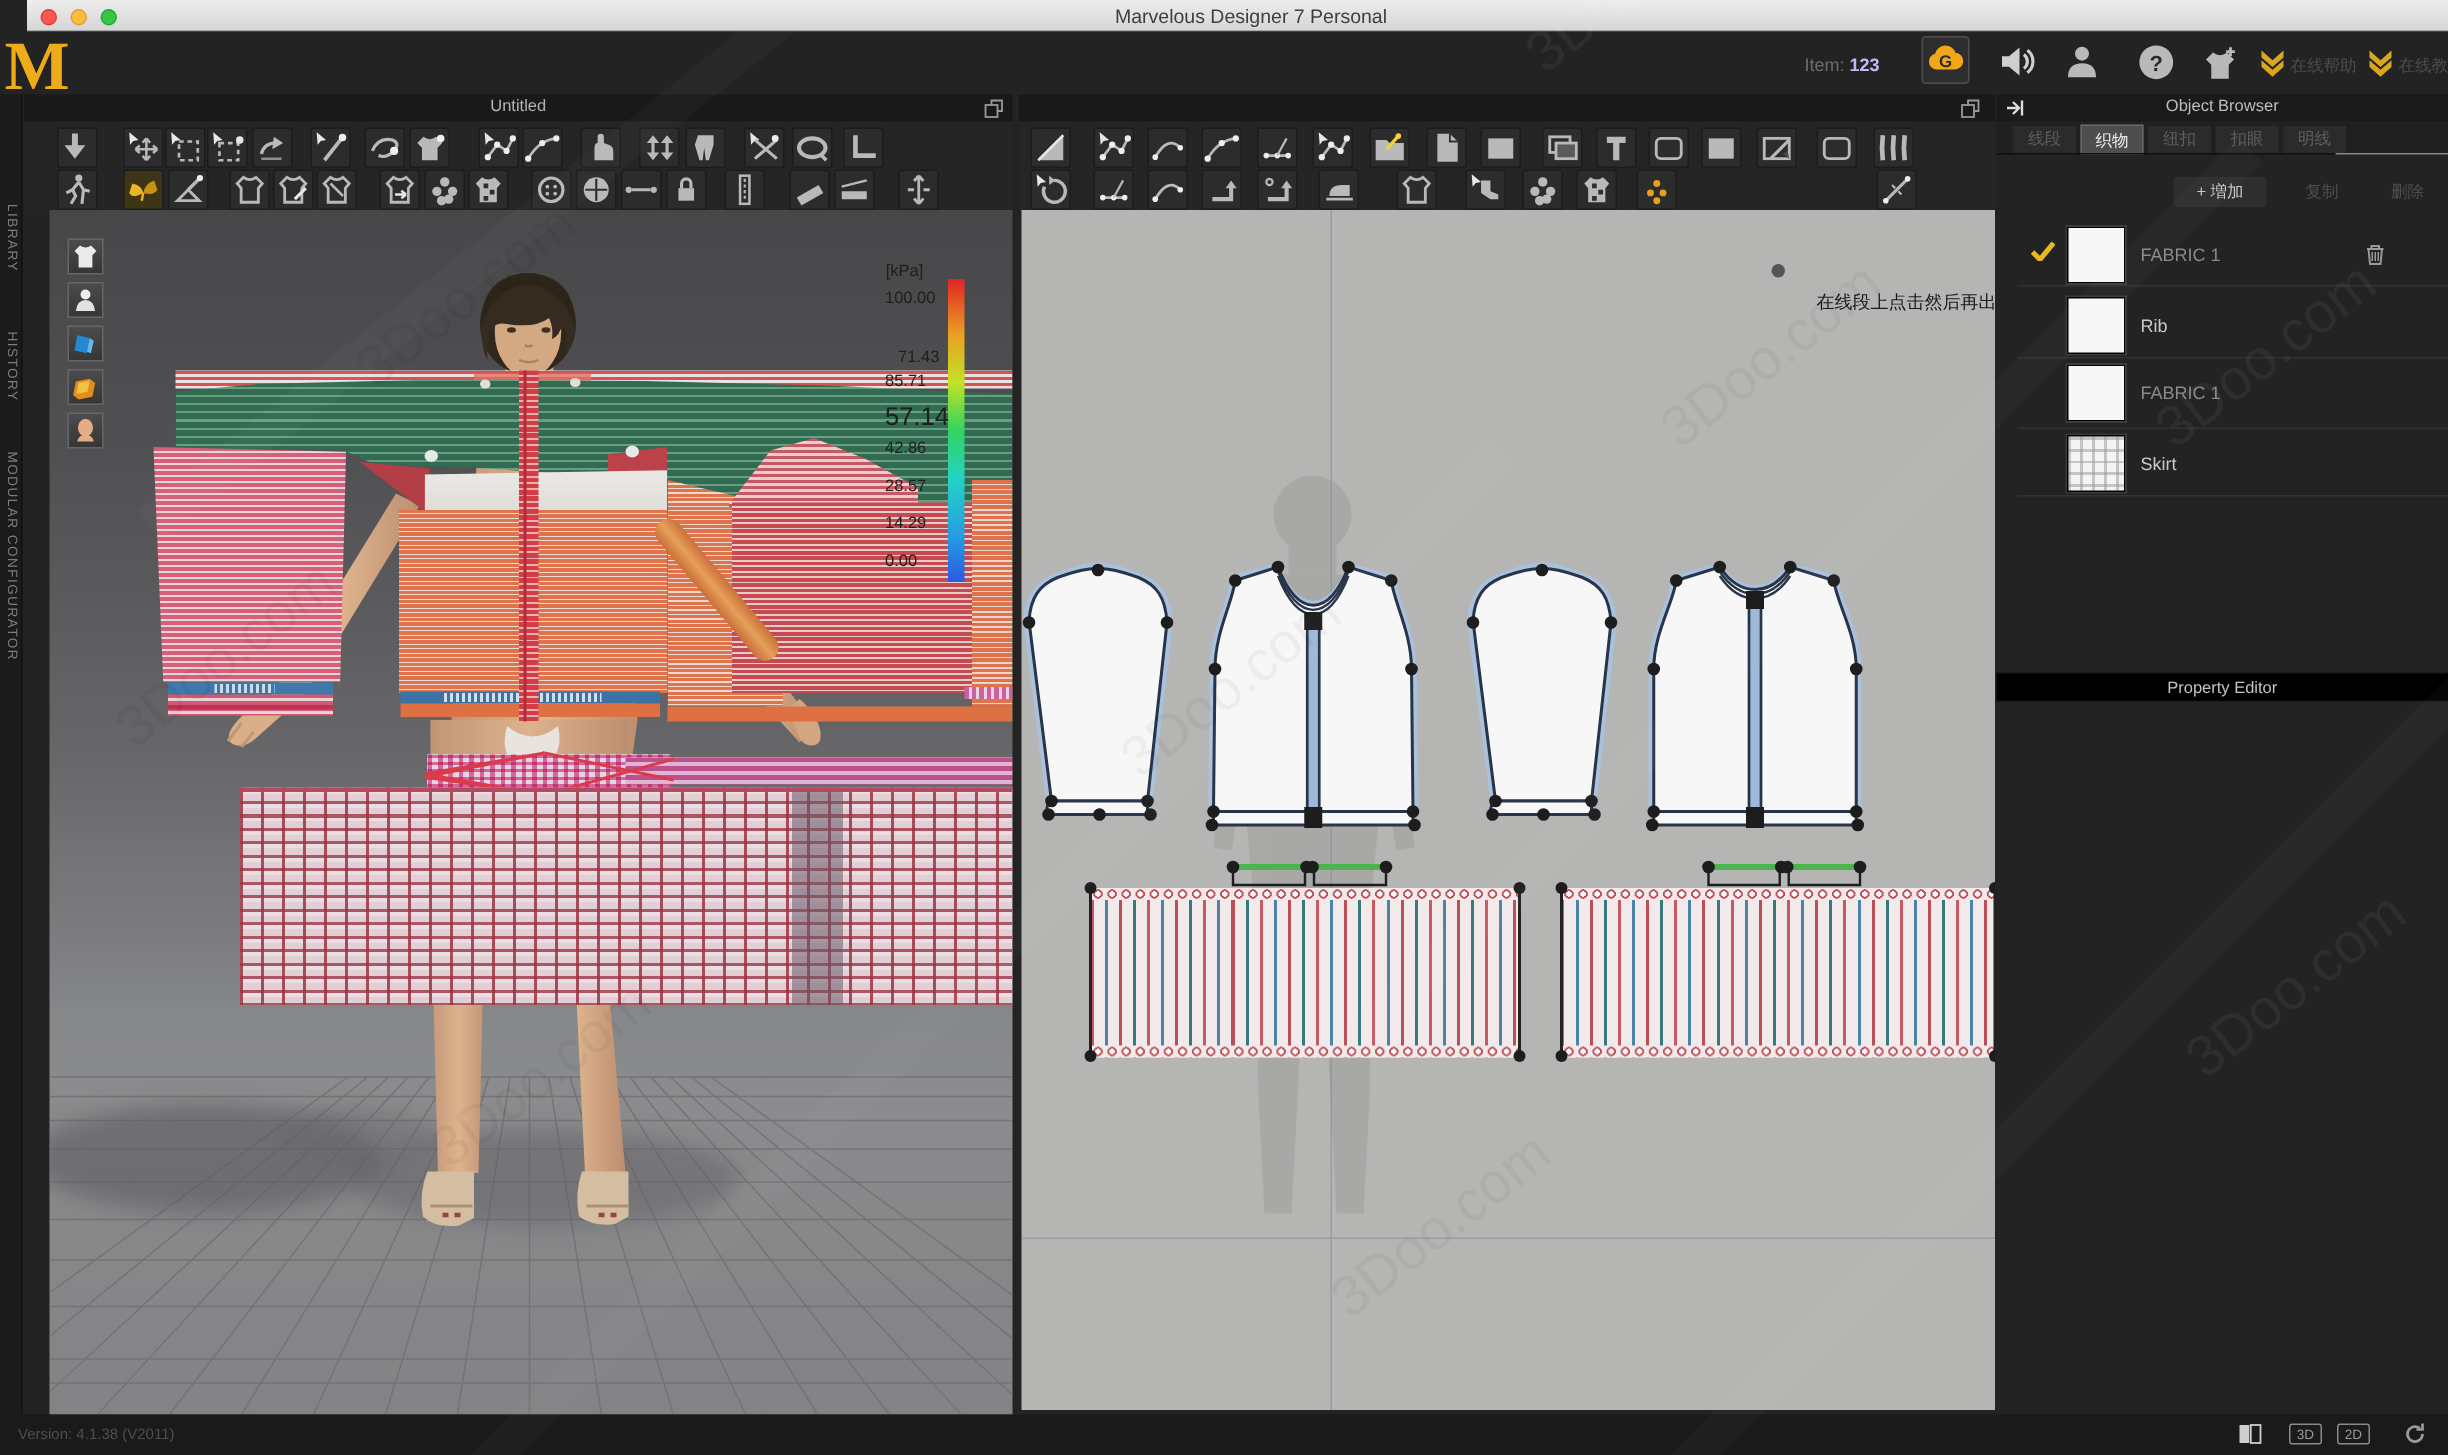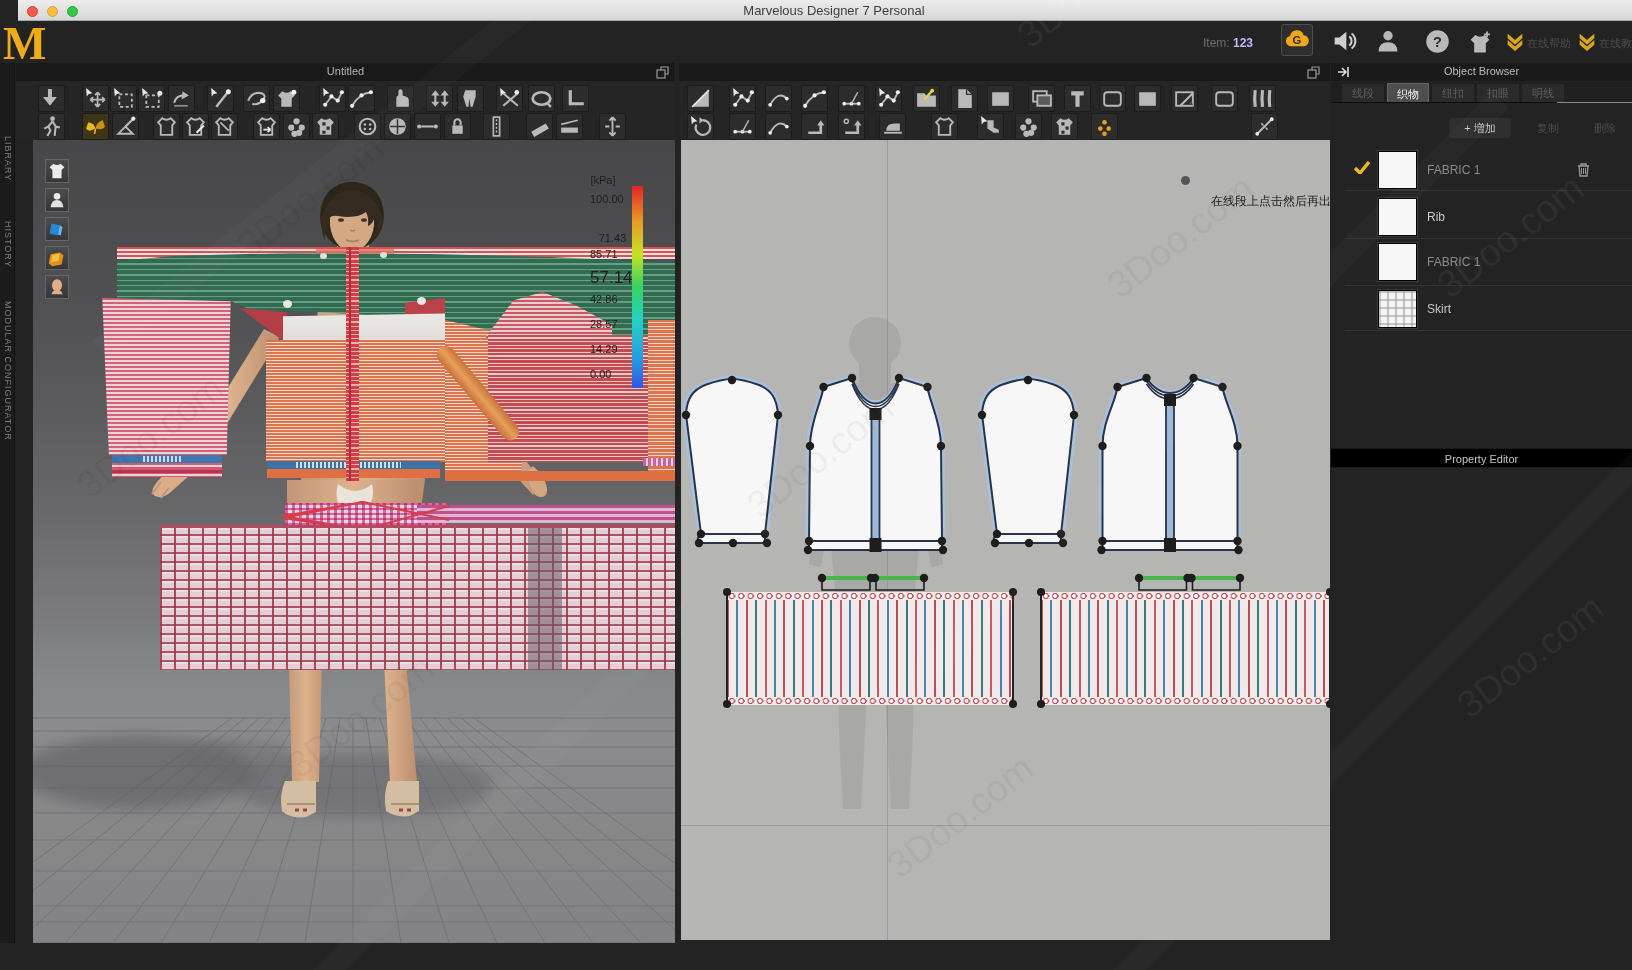--- a/index.html
+++ b/index.html
@@ -685,20 +685,33 @@
         <path d="M5.5 6 v6 M7.5 6 v6 M9.5 6 v6" stroke="#9a9a9a" stroke-width="1"></path>
       </svg>
 <div class="abs" style="left:14px;top:127px;width:287px;height:1px;background:#333333;"></div>
 <div class="abs" style="left:14px;top:175px;width:287px;height:1px;background:#333333;"></div>
 <div class="abs" style="left:14px;top:222px;width:287px;height:1px;background:#333333;"></div>
 <div class="abs" style="left:14px;top:267px;width:287px;height:1px;background:#333333;"></div>
 <div class="abs" style="left:0;top:385px;width:301px;height:20px;background:#000000;border-top:1px solid #1a1a1a;border-bottom:1px solid #1a1a1a;">
 <div style="width:100%;text-align:center;font-size:11px;color:#c3c3c3;line-height:20px;">Property Editor</div>
       </div>
 </div>
+<div class="abs" style="left:0;top:943px;width:1632px;height:27px;background:#1a1a1a;">
+<div class="abs" style="left:12px;top:8px;font-size:10px;color:#4e4e4e;">Version: 4.1.38 (V2011)</div>
+<svg class="abs" style="left:1492px;top:6px;" width="17" height="15" viewBox="0 0 17 15">
+        <rect x="1" y="1" width="6.5" height="12" fill="#cfcfcf"></rect>
+        <rect x="8.5" y="1" width="6.5" height="12" fill="none" stroke="#cfcfcf" stroke-width="1.2"></rect>
+      </svg>
+<div class="abs" style="left:1526px;top:6px;width:22px;height:14px;border:1px solid #8a8a8a;border-radius:2px;color:#9a9a9a;font-size:9px;text-align:center;line-height:13px;">3D</div>
+<div class="abs" style="left:1558px;top:6px;width:22px;height:14px;border:1px solid #8a8a8a;border-radius:2px;color:#9a9a9a;font-size:9px;text-align:center;line-height:13px;">2D</div>
+<svg class="abs" style="left:1602px;top:5px;" width="16" height="16" viewBox="0 0 16 16">
+        <path d="M13 8 a5 5 0 1 1 -1.8-3.8" stroke="#9a9a9a" stroke-width="1.8" fill="none"></path>
+        <path d="M13 1 v4 h-4" fill="none" stroke="#9a9a9a" stroke-width="1.8"></path>
+      </svg>
+</div>
 <svg class="abs" style="left:0;top:0;pointer-events:none;" width="1632" height="970" viewBox="0 0 1632 970">
 <g stroke="#ffffff" stroke-opacity="0.025" stroke-width="24">
 <path d="M100 350 L600 -50"></path>
         <path d="M300 1000 L1000 300"></path>
         <path d="M900 700 L1500 100"></path>
         <path d="M1100 1000 L1700 400"></path>
 </g>
 <g fill="#000" fill-opacity="0.045" font-size="38" font-family="Liberation Sans">
 <text x="250" y="260" transform="rotate(-38 250 260)">3Doo.com</text>
 <text x="90" y="500" transform="rotate(-38 90 500)">3Doo.com</text>

